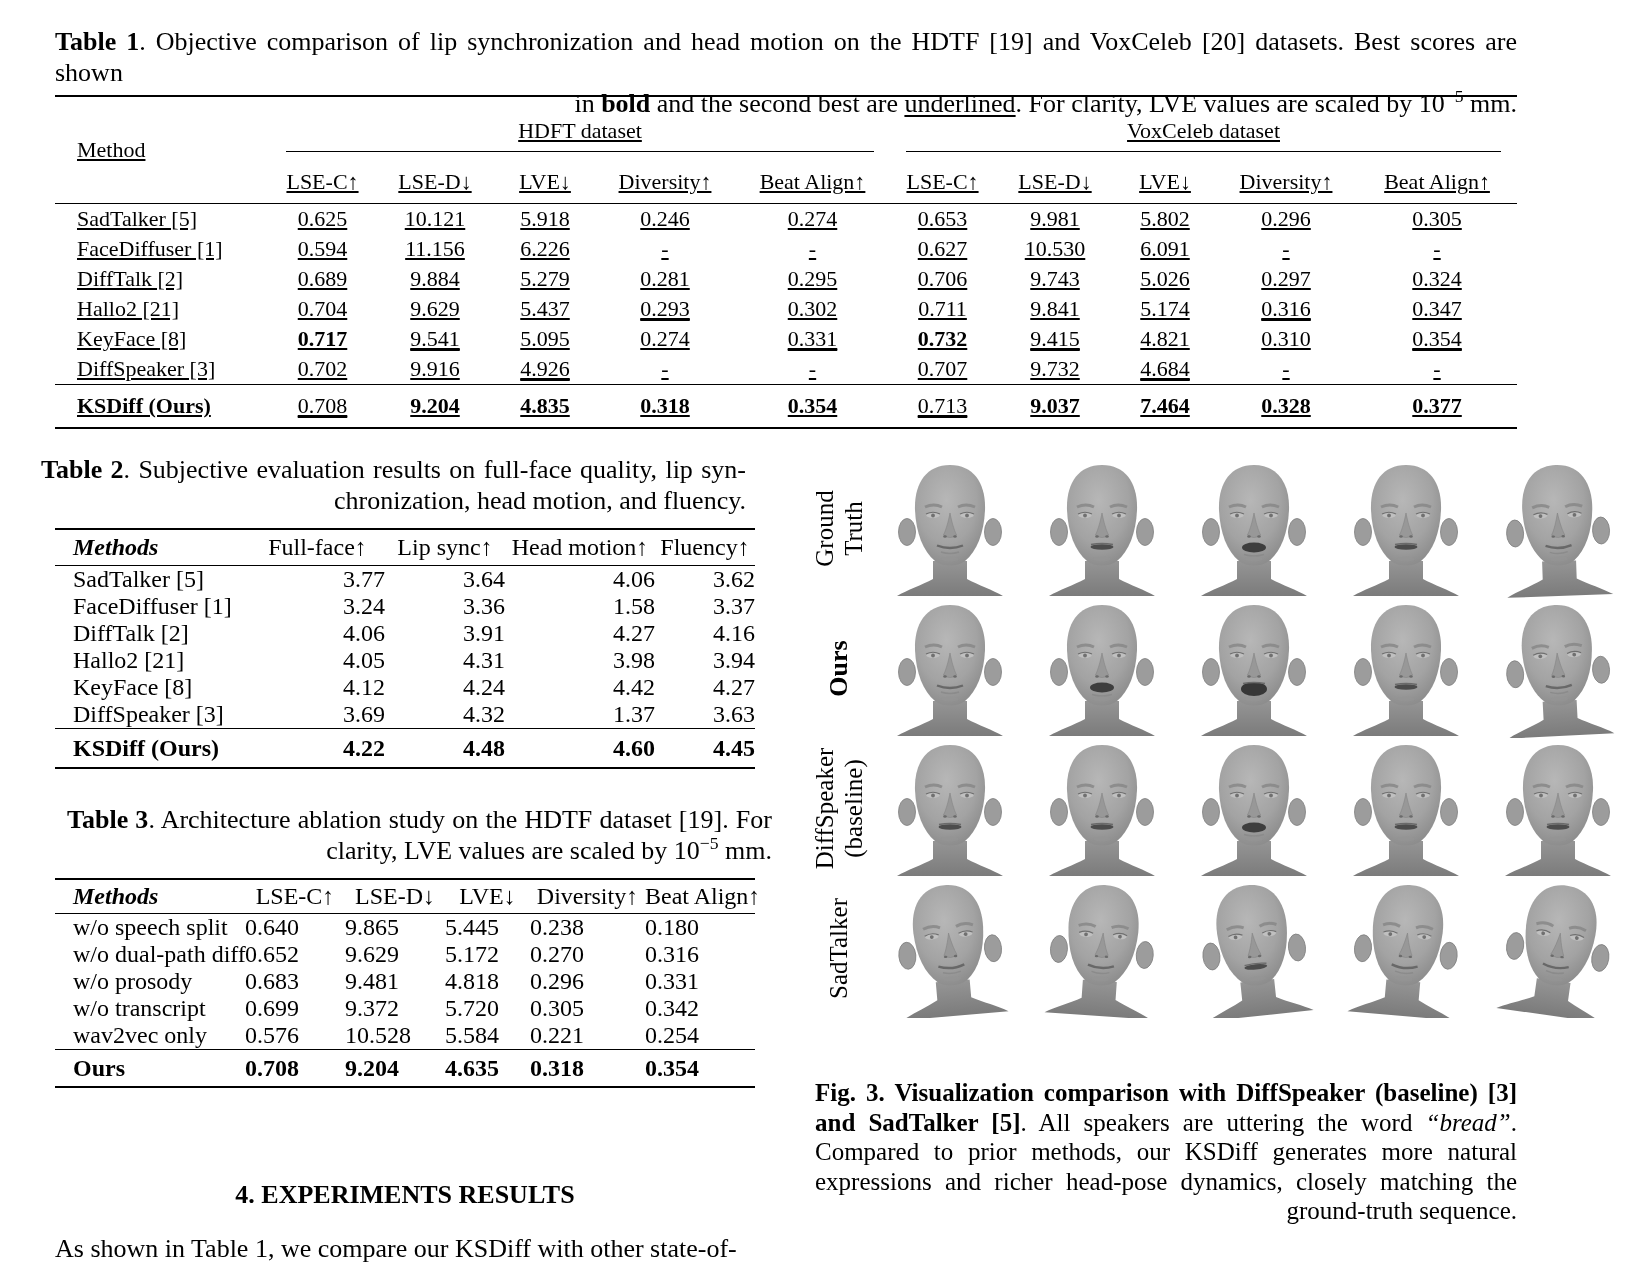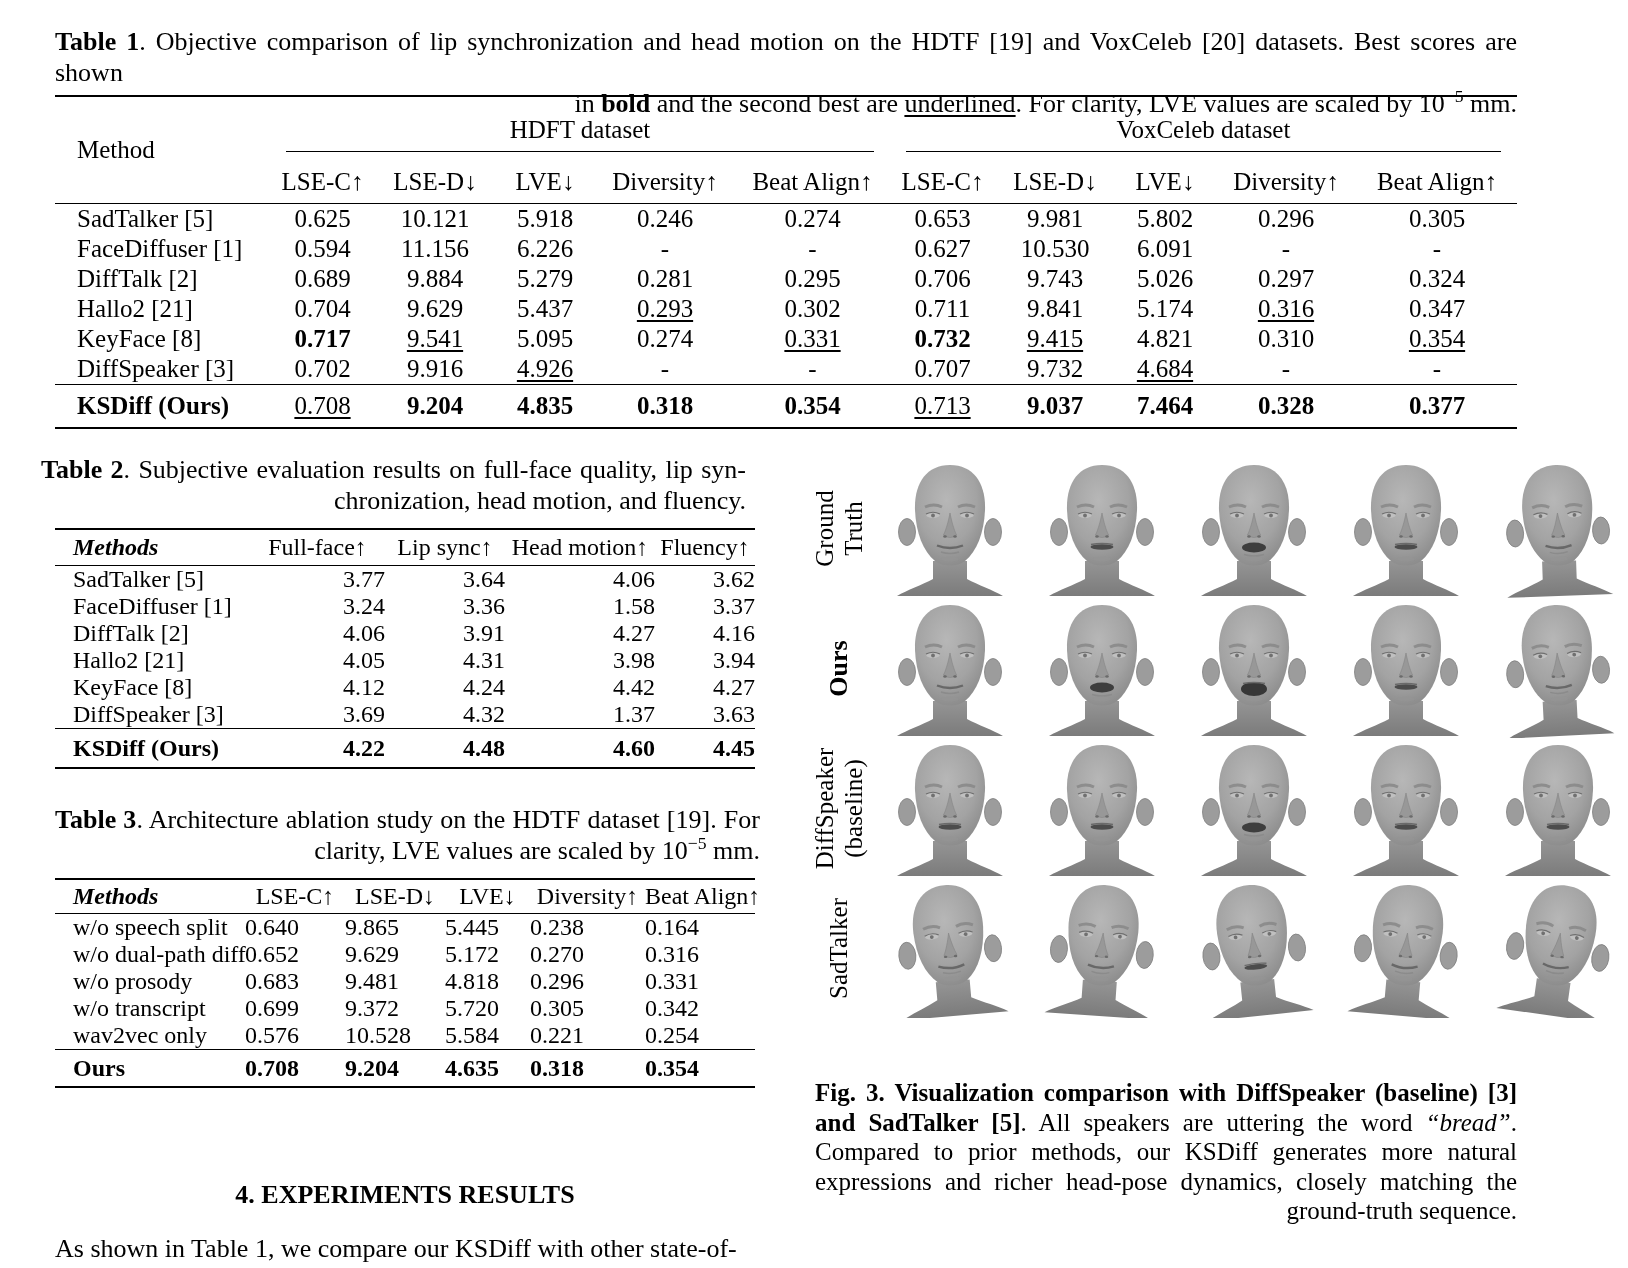--- a/index.html
+++ b/index.html
@@ -9,30 +9,30 @@
   .b{font-weight:bold;}
   .i{font-style:italic;}
   .u{text-decoration:underline;text-underline-offset:3px;}
   sup{font-size:68%;line-height:0;}
   .cap-line{text-align:right;}
   .cap-line.just{text-align:justify;text-align-last:justify;}
 
   
   #cap-t1{left:55px;top:26px;width:1462px;font-size:26px;line-height:31px;}
   #cap-t2{left:41px;top:454px;width:705px;font-size:26px;line-height:31px;}
-  #cap-t3{left:55px;top:804px;width:705px;font-size:26px;line-height:31px;}
+  #cap-t3{left:67px;top:804px;width:705px;font-size:26px;line-height:31px;}
   #cap-fig{left:815px;top:1078px;width:702px;font-size:25px;line-height:29.5px;}
 
   
   table{border-collapse:collapse;table-layout:fixed;}
   .ptable{border-top:2.6px solid #000;border-bottom:2.6px solid #000;}
   .ptable th,.ptable td{font-weight:normal;padding:0;white-space:nowrap;overflow:visible;}
 
   #table1-wrap{left:55px;top:95px;}
-  #t1{width:1462px;font-size:25px;}
+  #t1{width:1462px;font-size:22px;text-decoration:underline;}
   #t1 .h1 th{height:46px;vertical-align:middle;}
   #t1 th.method-h{text-align:left;padding-left:22px;vertical-align:middle;border-bottom:1.6px solid #000;}
   #t1 th.group{padding:9px 16px;vertical-align:bottom;}
   #t1 .group-inner{border-bottom:1.6px solid #000;text-align:center;padding:2px 0 7px;}
   #t1 .h2 th{height:42px;border-bottom:1.6px solid #000;text-align:center;vertical-align:middle;}
   #t1 td{height:30px;text-align:center;vertical-align:middle;}
   #t1 td.method{text-align:left;padding-left:22px;}
   #t1 tr.final td{border-top:1.3px solid #000;height:42px;}
 
   #table2-wrap{left:55px;top:528px;}
@@ -310,21 +310,21 @@
           <th>Beat Align↑</th>
         </tr>
     </thead>
     <tbody>
         <tr>
           <td class="method"><span>w/o speech split</span></td>
           <td><span>0.640</span></td>
           <td><span>9.865</span></td>
           <td><span>5.445</span></td>
           <td><span>0.238</span></td>
-          <td><span>0.164</span></td>
+          <td><span>0.180</span></td>
         </tr>
         <tr>
           <td class="method"><span>w/o dual-path diff</span></td>
           <td><span>0.652</span></td>
           <td><span>9.629</span></td>
           <td><span>5.172</span></td>
           <td><span>0.270</span></td>
           <td><span>0.316</span></td>
         </tr>
         <tr>

